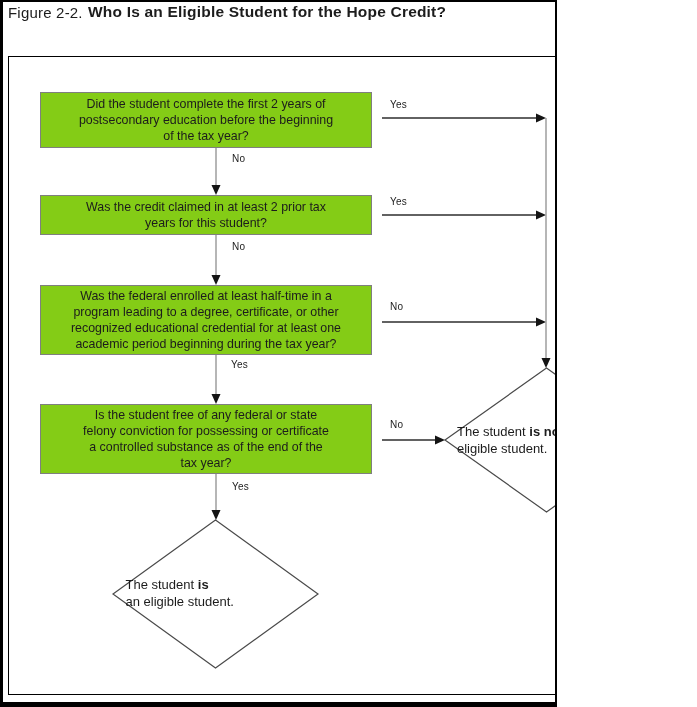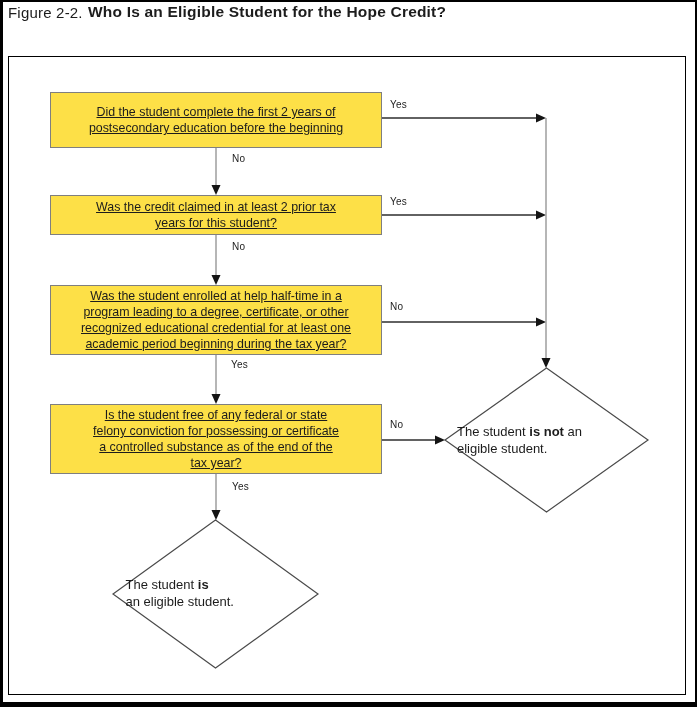--- a/index.html
+++ b/index.html
@@ -1,35 +1,35 @@
 <!DOCTYPE html>
 <html><head>
 <meta charset="utf-8">
 <style>
   html,body{margin:0;padding:0;background:#fff;}
   .page{
-    position:relative;width:697px;height:707px;background:#fff;overflow:hidden;
+    position:relative;width:557px;height:707px;background:#fff;overflow:hidden;
     font-family:"Liberation Sans",sans-serif;color:#1c1c1c;
   }
   .outer-frame{position:absolute;inset:0;border-style:solid;border-color:#000;
     border-width:2px 2px 5px 3px;pointer-events:none;box-sizing:border-box;}
   .figure-label{position:absolute;left:8px;top:4px;font-size:15px;letter-spacing:.2px;}
   .figure-title{position:absolute;left:88px;top:3px;font-size:15.5px;font-weight:bold;letter-spacing:.2px;}
   .figure-subtitle{position:absolute;left:90px;top:23px;font-size:12.8px;font-style:italic;line-height:15.5px;}
   .chart-frame{position:absolute;left:8px;top:56px;width:678px;height:639px;
     border:1.5px solid #000;box-sizing:border-box;background:transparent;}
   svg.connectors{position:absolute;left:0;top:0;width:697px;height:707px;}
   .h-line{stroke:#2e2e2e;stroke-width:1.3;}
   .v-line{stroke:#8f8f8f;stroke-width:1.3;}
   .ah{fill:#141414;stroke:none;}
   .diamond{fill:#ffffff;stroke:#4a4a4a;stroke-width:1.2;}
-  .qbox{position:absolute;left:50px;width:332px;background:#fde047;
+  .qbox{position:absolute;left:40px;width:332px;background:#84cc16;
     border:1.4px solid #7f7f7f;box-sizing:border-box;
     display:flex;flex-direction:column;justify-content:center;
-    text-align:center;font-size:12.4px;line-height:16px;text-decoration:underline;}
+    text-align:center;font-size:12.4px;line-height:16px;}
   .qbox div{white-space:nowrap;}
   .edge-label{position:absolute;font-weight:normal;font-size:10px;letter-spacing:.2px;}
   .diamond-text{position:absolute;width:180px;font-size:13px;line-height:16.5px;}
 </style>
 </head>
 <body>
 
 <div class="page">
 
   <span class="figure-label">Figure 2-2.</span>
@@ -63,29 +63,30 @@
     <polygon class="ah" points="211.5,275 220.5,275 216,285"></polygon>
     <line class="v-line" x1="216" y1="355" x2="216" y2="395"></line>
     <polygon class="ah" points="211.5,394 220.5,394 216,404"></polygon>
     <line class="v-line" x1="216" y1="474" x2="216" y2="511"></line>
     <polygon class="ah" points="211.5,510 220.5,510 216,520"></polygon>
   </svg>
 
   <div class="qbox" style="top:92px;height:56px;">
     <div>Did the student complete the first 2 years of</div>
     <div>postsecondary education before the beginning</div>
+    <div>of the tax year?</div>
   </div>
 
   <div class="qbox" style="top:195px;height:40px;">
     <div>Was the credit claimed in at least 2 prior tax</div>
     <div>years for this student?</div>
   </div>
 
   <div class="qbox" style="top:285px;height:70px;">
-    <div>Was the student enrolled at help half-time in a</div>
+    <div>Was the federal enrolled at least half-time in a</div>
     <div>program leading to a degree, certificate, or other</div>
     <div>recognized educational credential for at least one</div>
     <div>academic period beginning during the tax year?</div>
   </div>
 
   <div class="qbox" style="top:404px;height:70px;">
     <div>Is the student free of any federal or state</div>
     <div>felony conviction for possessing or certificate</div>
     <div>a controlled substance as of the end of the</div>
     <div>tax year?</div>

